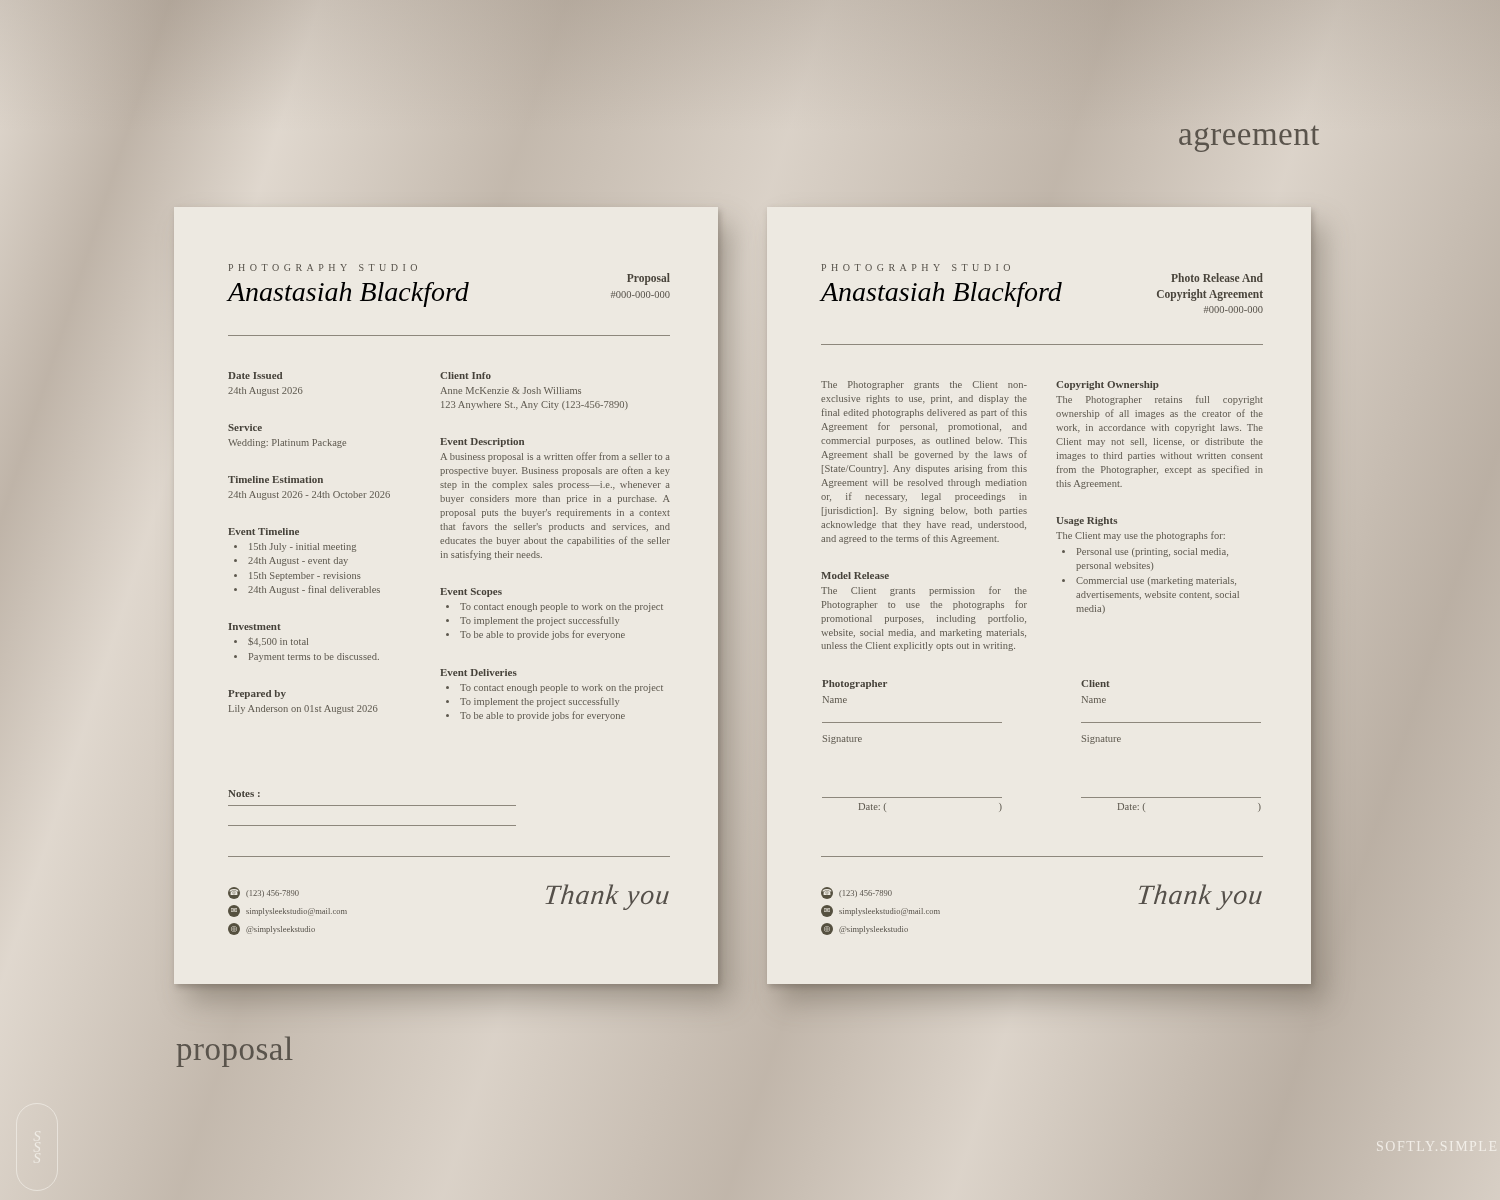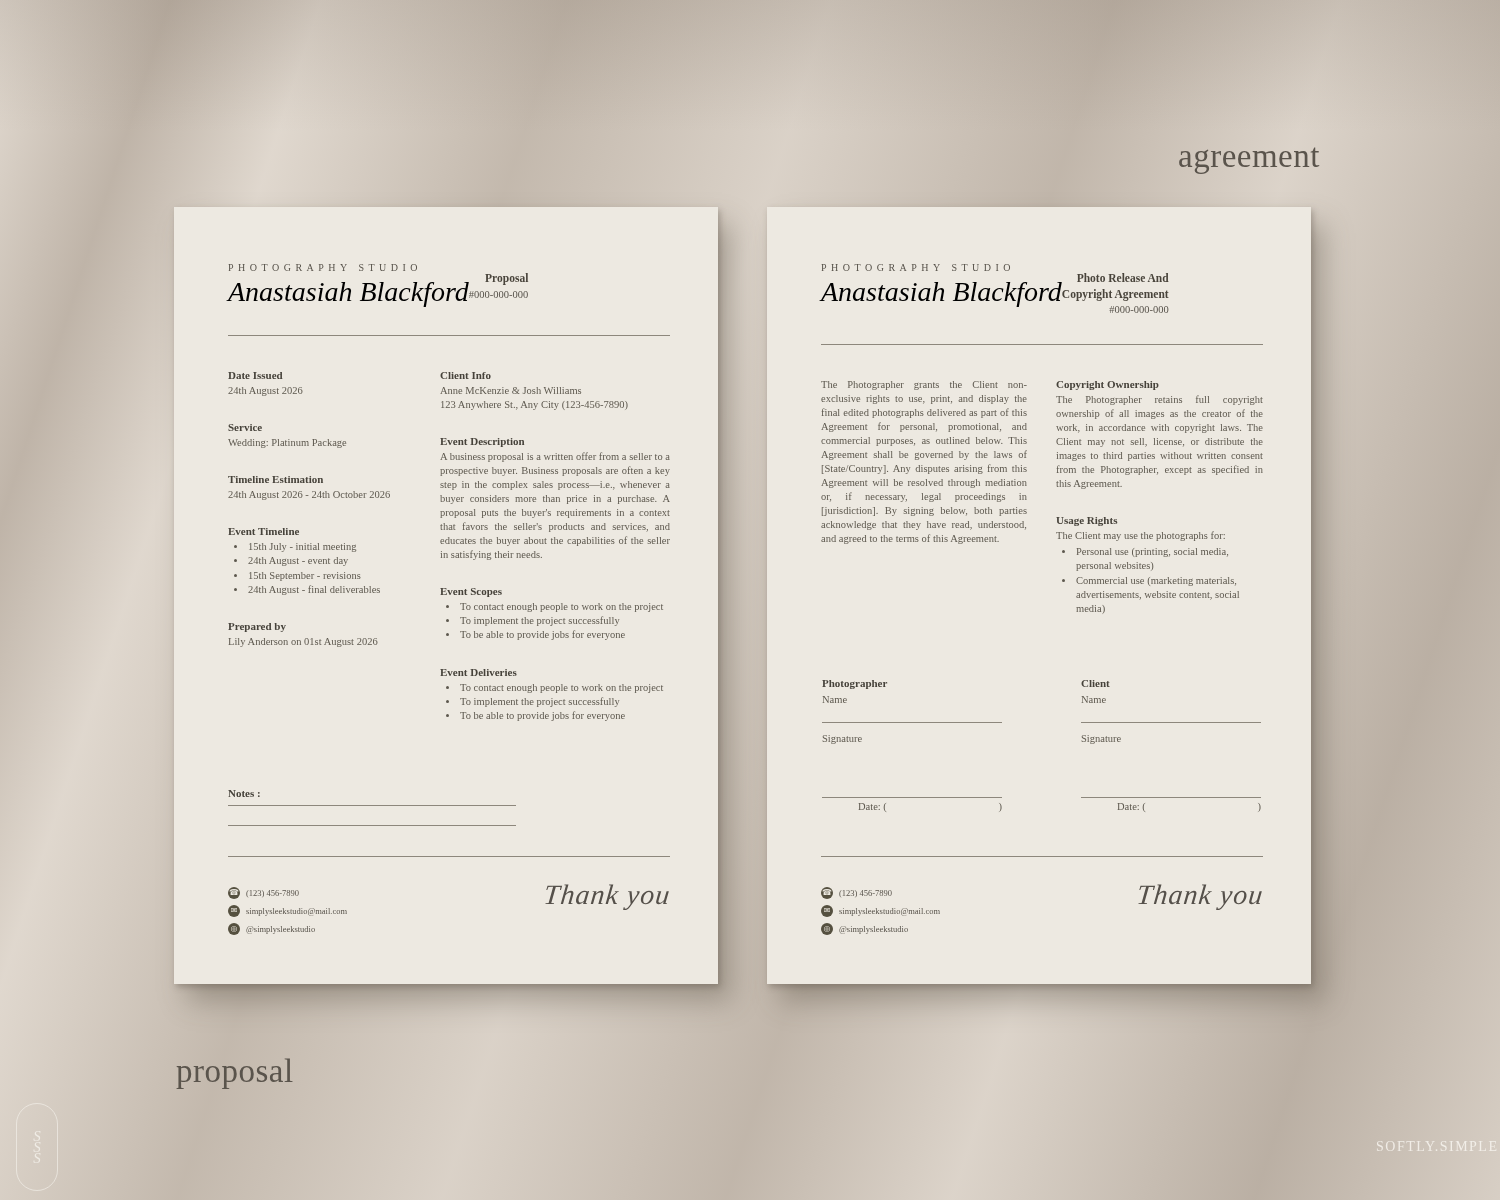--- a/index.html
+++ b/index.html
@@ -12,33 +12,33 @@
   .backdrop{position:absolute;inset:0;
     background:linear-gradient(108deg,
       rgba(246,240,232,0.60) 0%, rgba(150,135,120,0.20) 9%,
       rgba(246,240,232,0.50) 17%, rgba(160,146,130,0.14) 30%,
       rgba(246,240,232,0.38) 44%, rgba(150,135,120,0.16) 59%,
       rgba(246,240,232,0.42) 71%, rgba(140,126,112,0.24) 87%,
       rgba(246,240,232,0.32) 100%);}
   .backdrop::after{content:"";position:absolute;inset:0;
     background:linear-gradient(180deg, rgba(120,106,92,0.20), rgba(120,106,92,0) 11%);}
 
-  .corner-label{position:absolute;font-size:33px;color:#5a544c;letter-spacing:0.5px;margin-top:22px;}
+  .corner-label{position:absolute;font-size:33px;color:#5a544c;letter-spacing:0.5px;}
   #label-agreement{left:1178px;top:116px;}
   #label-proposal{left:176px;top:1031px;}
 
   
   .page{position:absolute;top:207px;width:544px;height:777px;background:#ede9e1;
     color:#5d584e;
     box-shadow:2px 3px 6px rgba(88,78,66,0.35), 13px 17px 26px rgba(88,78,66,0.38);}
   #proposal-page{left:174px;}
   #agreement-page{left:767px;}
   .page-inner{position:absolute;inset:0;padding:55px 48px 0 54px;box-sizing:border-box;}
 
-  .page-header{display:flex;align-items:flex-start;}
+  .page-header{display:flex;justify-content:space-between;align-items:flex-start;}
   .studio-label{font-size:10px;letter-spacing:4.5px;color:#57524a;}
   .studio-name{font-size:28px;font-style:italic;color:#000000;margin-top:3px;}
   .doc-meta{text-align:right;padding-top:9px;line-height:1.35;}
   .doc-type{font-weight:bold;font-size:11.5px;color:#49443b;}
   .doc-number{font-size:10.5px;margin-top:1px;color:#57524a;}
   .header-rule{border-bottom:1px solid #8d877c;margin-top:27px;}
 
   .cols{display:flex;margin-top:33px;}
   #proposal-page .col-a{width:196px;margin-right:16px;flex:none;}
   #agreement-page .col-a{width:206px;margin-right:29px;flex:none;}
@@ -129,20 +129,27 @@
         <div class="sec">
           <h4>Event Timeline</h4>
           <ul class="bullets">
               <li>15th July - initial meeting</li>
               <li>24th August - event day</li>
               <li>15th September - revisions</li>
               <li>24th August - final deliverables</li>
             </ul>
         </div>
         <div class="sec">
+          <h4>Investment</h4>
+          <ul class="bullets">
+              <li>$4,500 in total</li>
+              <li>Payment terms to be discussed.</li>
+            </ul>
+        </div>
+        <div class="sec">
           <h4>Prepared by</h4>
           <p>Lily Anderson on 01st August 2026</p>
         </div>
       </div>
 
       <div class="col-b">
         <div class="sec">
           <h4>Client Info</h4>
           <p>Anne McKenzie &amp; Josh Williams</p>
           <p>123 Anywhere St., Any City (123-456-7890)</p>
@@ -209,20 +216,24 @@
         <div class="doc-type">Copyright Agreement</div>
         <div class="doc-number">#000-000-000</div>
       </div>
     </div>
     <div class="header-rule"></div>
 
     <div class="cols">
       <div class="col-a">
         <div class="sec">
           <p class="just">The Photographer grants the Client non-exclusive rights to use, print, and display the final edited photographs delivered as part of this Agreement for personal, promotional, and commercial purposes, as outlined below. This Agreement shall be governed by the laws of [State/Country]. Any disputes arising from this Agreement will be resolved through mediation or, if necessary, legal proceedings in [jurisdiction]. By signing below, both parties acknowledge that they have read, understood, and agreed to the terms of this Agreement.</p>
+        </div>
+        <div class="sec">
+          <h4>Model Release</h4>
+          <p class="just">The Client grants permission for the Photographer to use the photographs for promotional purposes, including portfolio, website, social media, and marketing materials, unless the Client explicitly opts out in writing.</p>
         </div>
       </div>
       <div class="col-b">
         <div class="sec">
           <h4>Copyright Ownership</h4>
           <p class="just">The Photographer retains full copyright ownership of all images as the creator of the work, in accordance with copyright laws. The Client may not sell, license, or distribute the images to third parties without written consent from the Photographer, except as specified in this Agreement.</p>
         </div>
         <div class="sec">
           <h4>Usage Rights</h4>
           <p>The Client may use the photographs for:</p>

